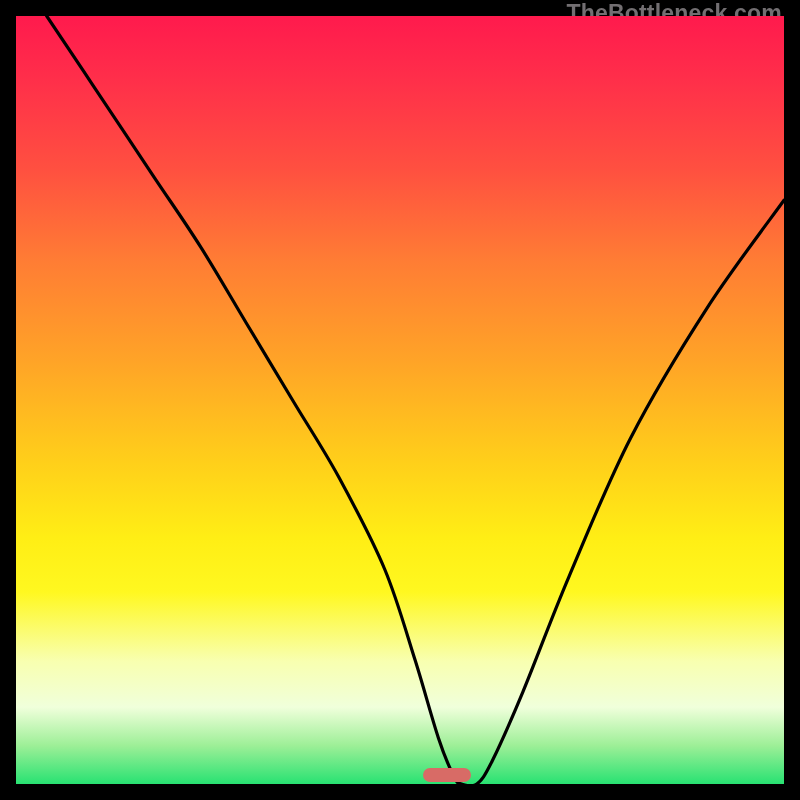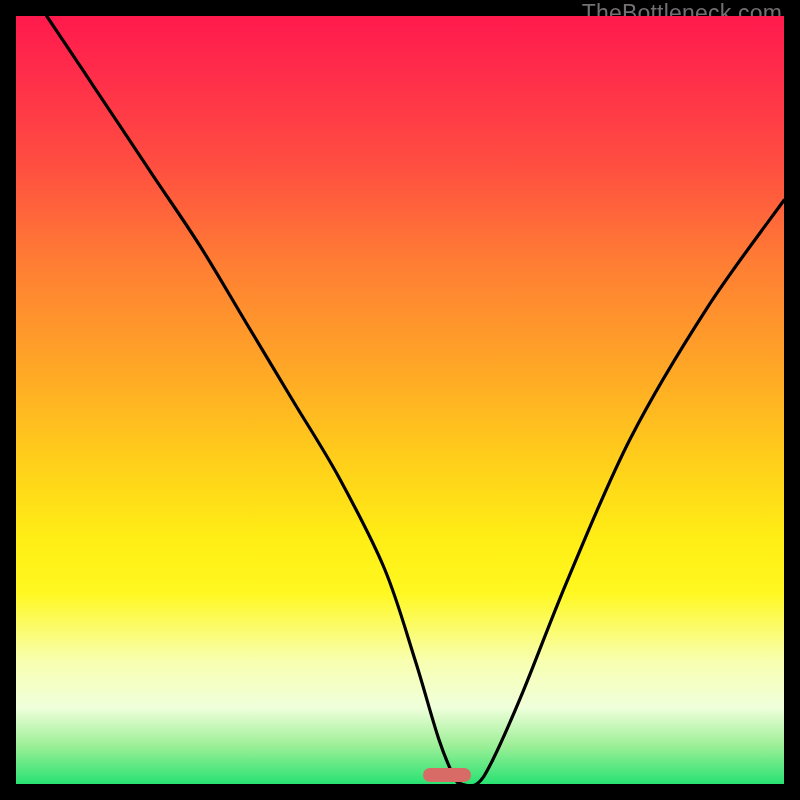--- a/index.html
+++ b/index.html
@@ -38,21 +38,21 @@
       #9def97 95%,
       #28e272 100%
     );
   }
   .watermark {
     position: absolute;
     top: 0px;
     right: 18px;
     color: #736f72;
     font-size: 23px;
-    font-weight: 400;
+    font-weight: 700;
     letter-spacing: 0.2px;
   }
   .curve-svg {
     position: absolute;
     left: 0;
     top: 0;
     width: 768px;
     height: 768px;
   }
   .marker {

